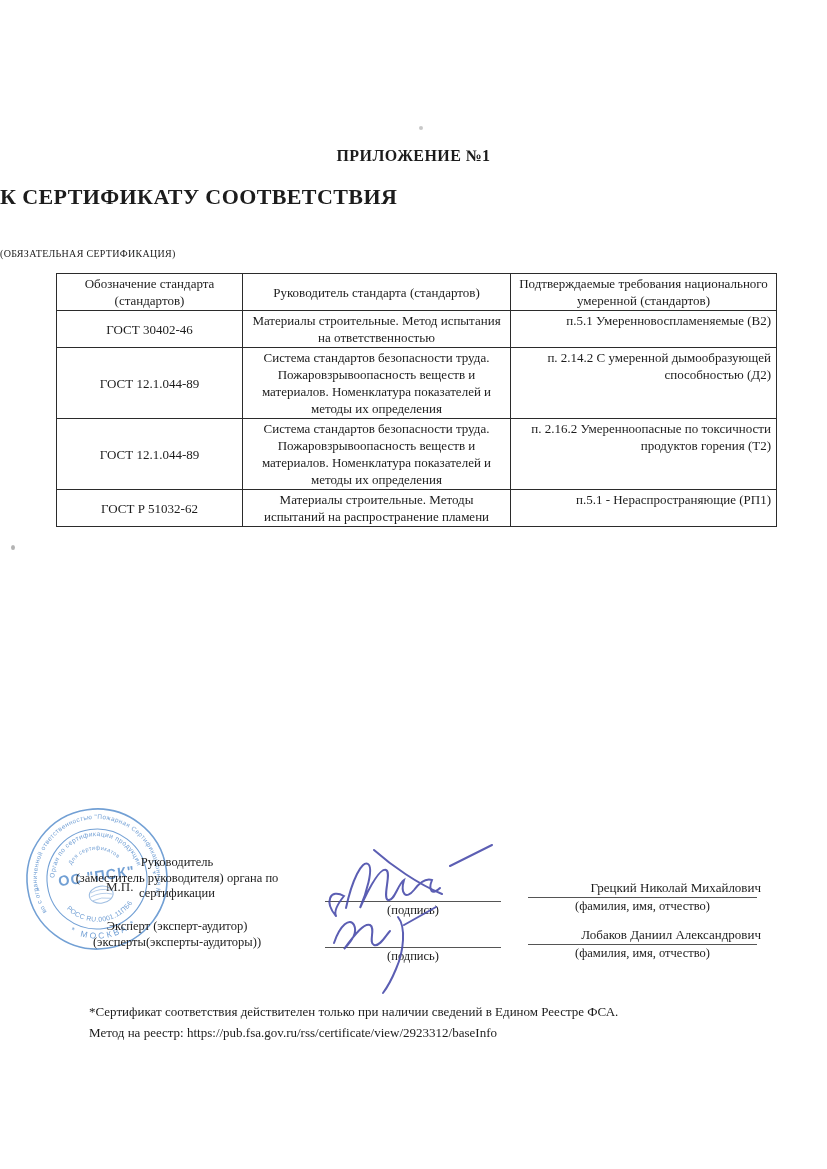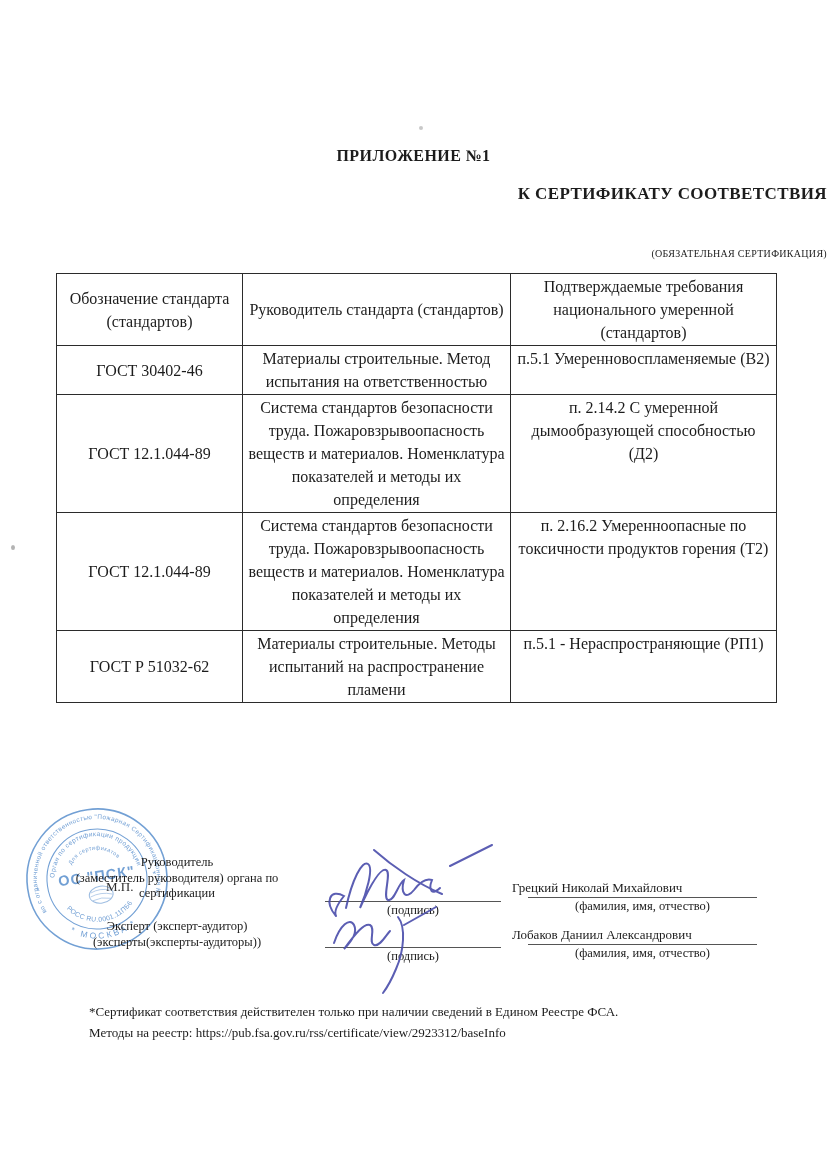--- a/index.html
+++ b/index.html
@@ -20,39 +20,39 @@
     overflow:hidden;
   }
   
   .speck{position:absolute;background:#9a9a9a;border-radius:50%;}
   .speck1{left:419px;top:126px;width:4px;height:4px;opacity:.55;}
   .speck2{left:11px;top:545px;width:4px;height:5px;opacity:.75;}
 
   
   .t1{position:absolute;top:147px;left:0;width:100%;text-align:center;
       font-size:16px;font-weight:bold;letter-spacing:.4px;}
-  .t2{position:absolute;top:184px;left:0;width:100%;text-align:right;
-      font-size:17px;font-weight:bold;letter-spacing:.4px;}
+  .t2{position:absolute;top:184px;left:0;width:100%;text-align:left;
+      font-size:22px;font-weight:bold;letter-spacing:.4px;}
   .t3{position:absolute;top:212px;left:0;width:100%;text-align:center;
       font-size:15.5px;font-weight:bold;letter-spacing:.3px;}
   .t3 .u{text-decoration:underline;text-underline-offset:3px;}
-  .t4{position:absolute;top:248px;left:0;width:100%;text-align:right;
+  .t4{position:absolute;top:248px;left:0;width:100%;text-align:left;
       font-size:10px;letter-spacing:.3px;}
 
   
   table.std{
     position:absolute;left:56px;top:273px;width:720px;
     border-collapse:collapse;table-layout:fixed;
-    font-size:16px;line-height:23px;
+    font-size:13px;line-height:17px;
   }
   table.std th,table.std td{border:1px solid #2b2b2b;padding:1px 5px;}
   table.std th{font-weight:normal;text-align:center;vertical-align:middle;height:33px;}
   td.c1{text-align:center;vertical-align:middle;}
   td.c2{text-align:center;vertical-align:middle;}
-  td.c3{text-align:center;vertical-align:top;}
+  td.c3{text-align:right;vertical-align:top;}
   tr.r1 td{height:32px;}
   tr.r2 td{height:62px;}
   tr.r3 td{height:63px;}
   tr.r4 td{height:31px;}
 
   
   .stamp{position:absolute;left:18px;top:800px;width:158px;height:158px;}
   .mp{position:absolute;left:106px;top:879px;font-size:13px;color:#2e2e2e;z-index:3;}
 
   
@@ -63,21 +63,21 @@
   .sigline{position:absolute;border-top:1.6px solid var(--line);}
   .sl1{left:325px;top:901px;width:176px;}
   .sl2{left:325px;top:947px;width:176px;}
   .nl1{left:528px;top:897px;width:229px;}
   .nl2{left:528px;top:944px;width:229px;}
   .caption{position:absolute;text-align:center;font-size:12.5px;}
   .cap-sig1{left:325px;top:903px;width:176px;}
   .cap-sig2{left:325px;top:949px;width:176px;}
   .cap-nm1{left:528px;top:899px;width:229px;}
   .cap-nm2{left:528px;top:946px;width:229px;}
-  .name{position:absolute;text-align:left;font-size:13px;width:229px;left:512px;}
+  .name{position:absolute;text-align:right;font-size:13px;width:229px;left:532px;}
   .nm1{top:880px;}
   .nm2{top:927px;}
   .sig-svg{position:absolute;z-index:2;}
   .sig1{left:322px;top:836px;}
   .sig2{left:318px;top:893px;}
 
   
   .foot{position:absolute;left:59px;font-size:13px;line-height:16px;margin-left:30px;}
   .f1{top:1004px;}
   .f2{top:1025px;}
@@ -203,15 +203,15 @@
 
   <div class="name nm1">Грецкий Николай Михайлович</div>
   <div class="sigline nl1"></div>
   <div class="caption cap-nm1">(фамилия, имя, отчество)</div>
 
   <div class="name nm2">Лобаков Даниил Александрович</div>
   <div class="sigline nl2"></div>
   <div class="caption cap-nm2">(фамилия, имя, отчество)</div>
 
   <div class="foot f1">*Сертификат соответствия действителен только при наличии сведений в Едином Реестре ФСА.</div>
-  <div class="foot f2"><span>Методы на реестр: </span><span>https://pub.fsa.gov.ru/rss/certificate/view/2923312/baseInfo</span></div>
+  <div class="foot f2"><span>Метод на реестр: </span><span>https://pub.fsa.gov.ru/rss/certificate/view/2923312/baseInfo</span></div>
 
 </div>
 
 </body></html>

